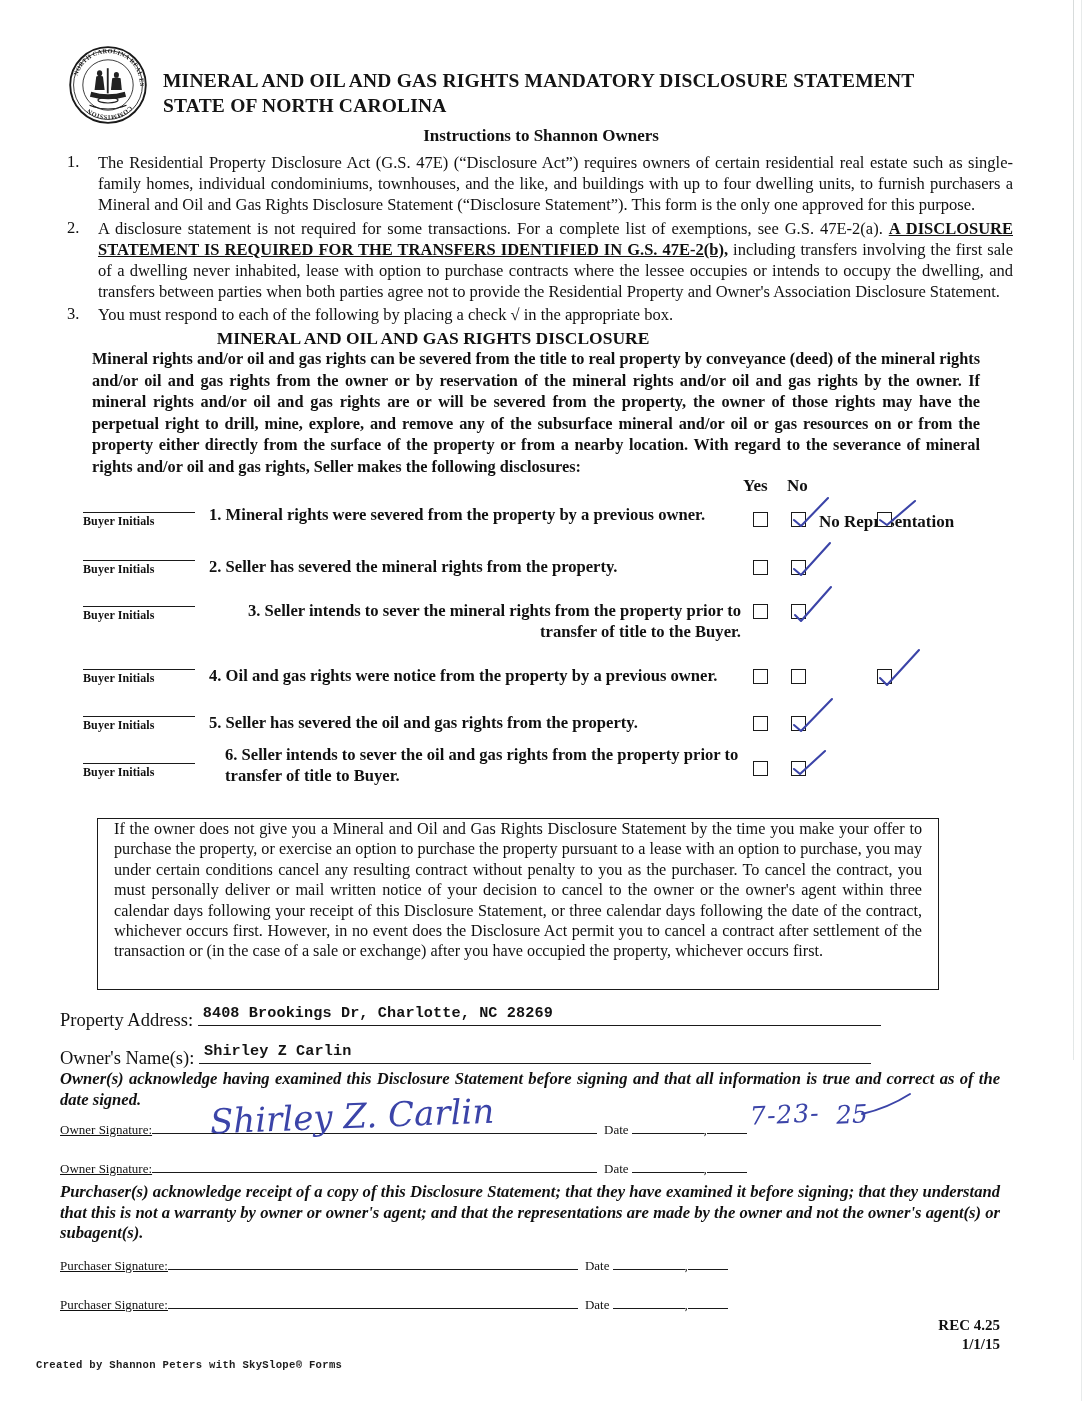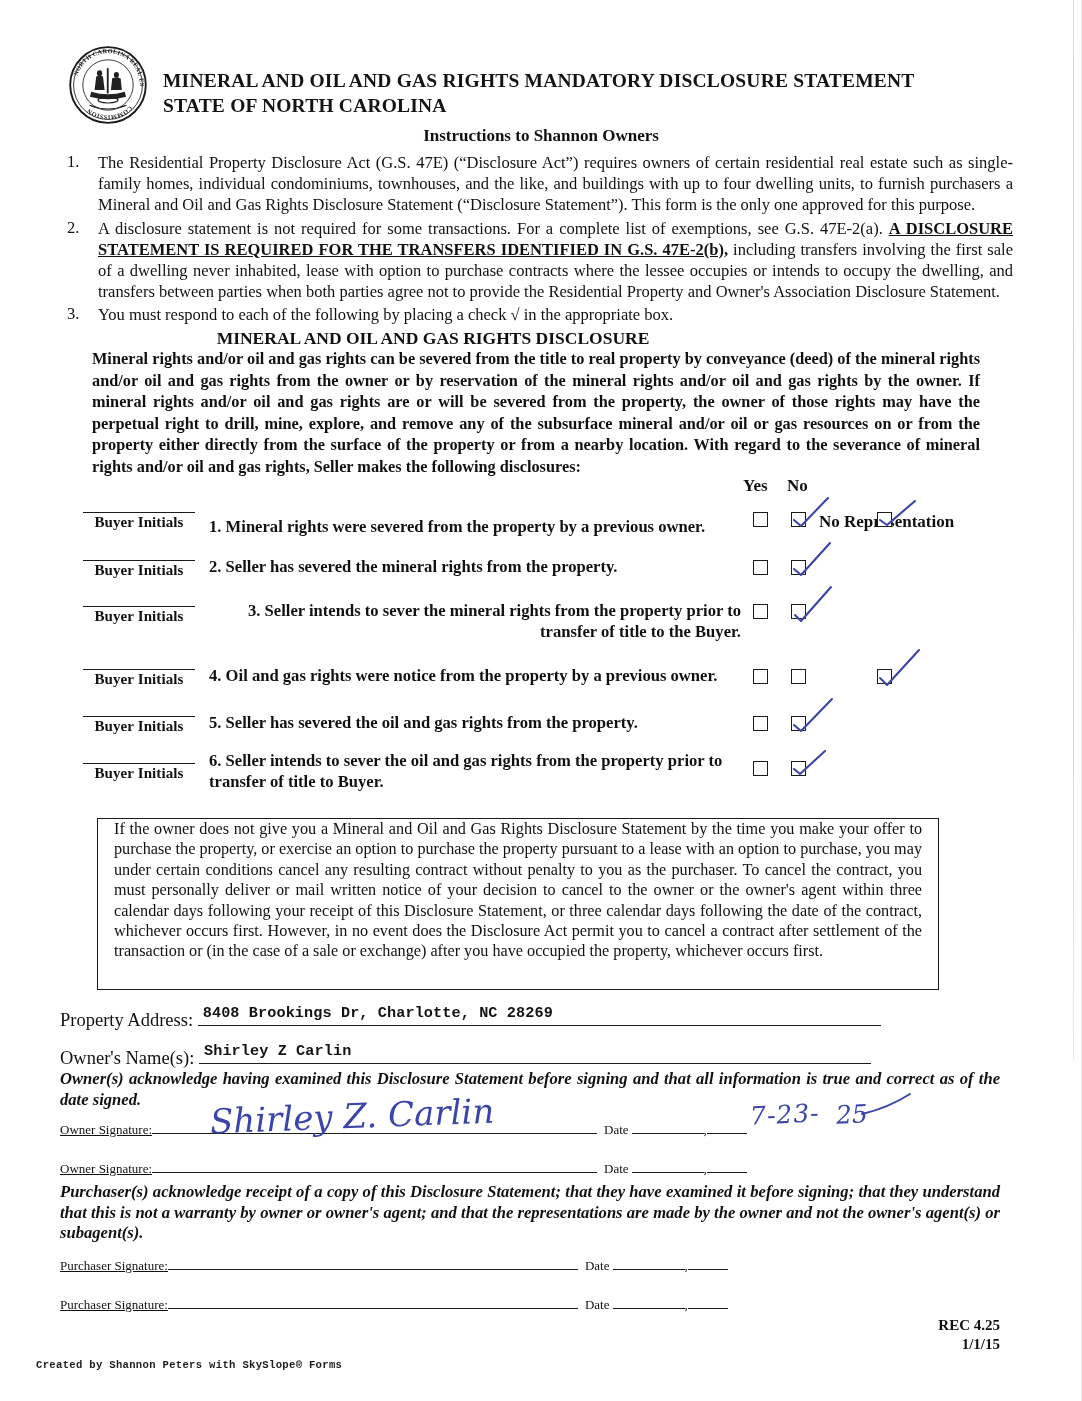--- a/index.html
+++ b/index.html
@@ -62,21 +62,21 @@
   .col-heads span { position:absolute; font-weight:bold; font-size:17px; }
   .ch-yes { left:743px; }
   .ch-no  { left:787px; }
   .ch-norep { left:819px;margin-top:36px; }
 
   .rows { position:absolute; left:0; top:503px; width:1082px; }
   .row { position:relative; height:0; }
   .initials { position:absolute; width:112px; }
   .initials .rule { border-top:1.6px solid #1a1a1a; width:112px; }
   .initials .cap {
-    font-weight:bold; font-size:15px; text-align:center;
+    font-weight:bold; font-size:12px; text-align:left;
     padding-top:1px; letter-spacing:0.1px;
   }
   .q-text {
     position:absolute; left:209px; width:532px;
     font-weight:bold; font-size:16.6px; line-height:20.5px;
   }
   .cb {
     position:absolute; width:15px; height:15px;
     border:1.7px solid #1b1b1b; background:#fff;
   }
@@ -213,21 +213,21 @@
     <span class="ch-norep">No Representation</span>
   </div>
 
   <div class="rows">
 
     <div class="row">
       <div class="initials" style="left:83px; top:9px;">
         <div class="rule"></div>
         <div class="cap">Buyer Initials</div>
       </div>
-      <div class="q-text" style="top:14px;">
+      <div class="q-text" style="top:2px;">
         <span>1.</span>
         <span>Mineral rights were severed from the property by a previous owner.</span>
       </div>
       <div class="cb yes" style="top:9px;"></div>
       <div class="cb no" style="top:9px;">
         <svg class="tick" style="left:-4px; top:-17px; width:46px; height:34px;" viewBox="0 0 46 34">
             <path d="M6 24 L13 30 L40 2"></path>
           </svg>
       </div>
       <div class="cb norep" style="top:9px;">
@@ -307,21 +307,21 @@
           </svg>
       </div>
 
     </div>
 
     <div class="row">
       <div class="initials" style="left:83px; top:260px;">
         <div class="rule"></div>
         <div class="cap">Buyer Initials</div>
       </div>
-      <div class="q-text" style="top:248px;">
+      <div class="q-text" style="top:242px;margin-left:16px;">
         <span>6.</span>
         <span>Seller intends to sever the oil and gas rights from the property prior to transfer of title to Buyer.</span>
       </div>
       <div class="cb yes" style="top:258px;"></div>
       <div class="cb no" style="top:258px;">
         <svg class="tick" style="left:-3px; top:-13px; width:42px; height:30px;" viewBox="0 0 42 30">
             <path d="M5 20 L11 25 L36 2"></path>
           </svg>
       </div>
 

